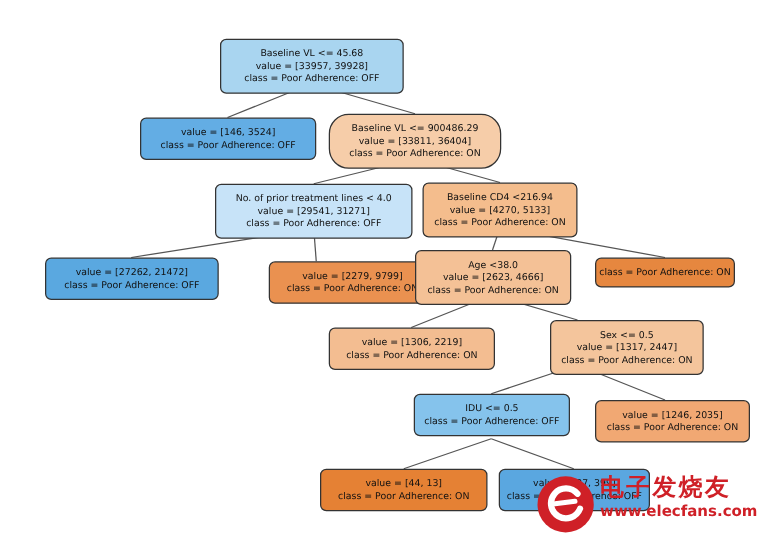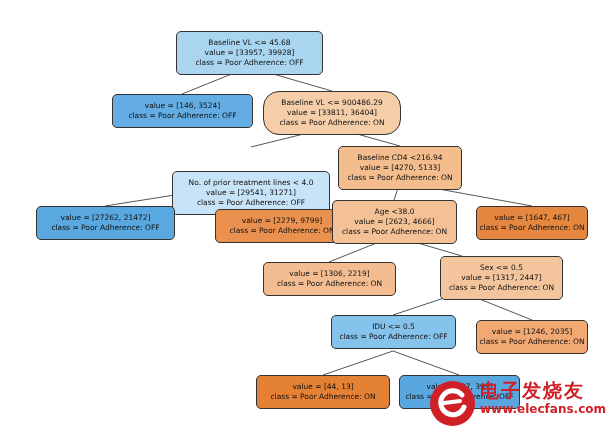--- a/index.html
+++ b/index.html
@@ -21,30 +21,30 @@
     font-size: 7.5px;
     line-height: 10px;
     padding: 6px 2px;
     color: #111;
   }
   .node .nl { white-space: nowrap; }
   
   #n_root { left:176px; top:31px;  width:147px; }
   #n2l    { left:112px; top:94px;  width:141px; }
   #n2r    { left:263px; top:91px;  width:138px; }
-  #n3l    { left:172px; top:147px; width:158px;margin-top:24px; }
+  #n3l    { left:172px; top:147px; width:158px; }
   #n3r    { left:338px; top:146px; width:124px; }
   #n4a    { left:36px;  top:206px; width:139px; }
   #n4b    { left:186px; top:209px; width:134px;margin-left:29px; }
   #n4c    { left:332px; top:200px; width:125px; }
   #n4d    { left:476px; top:206px; width:112px; }
   #n5a    { left:263px; top:262px; width:133px; }
   #n5b    { left:401px; top:256px; width:123px; }
   #n6a    { left:331px; top:315px; width:125px; }
-  #n6b    { left:476px; top:320px; width:112px; }
+  #n6b    { left:476px; top:320px; width:124px; }
   #n7a    { left:256px; top:375px; width:134px; }
   #n7b    { left:399px; top:375px; width:121px; }
   
   .watermark { position: absolute; right: 2px; bottom: 8px; z-index: 3; display: flex; align-items: flex-start; }
   .wm-logo { width: 47px; height: 47px; margin-top: 2px; }
   .wm-text { margin-left: 4px; color: #cf2027; }
   .wm-name { font-size: 19px; font-weight: bold; letter-spacing: 2px; line-height: 24px; }
   .wm-url  { font-size: 12px; font-weight: bold; line-height: 15px; }
 </style>
 </head>
@@ -110,21 +110,20 @@
     <div class="nl">class = Poor Adherence: ON</div>
   </div>
 
   <div class="node" id="n4c" style="background-color: rgb(244, 193, 150);">
     <div class="nl">Age &lt;38.0</div>
     <div class="nl">value = [2623, 4666]</div>
     <div class="nl">class = Poor Adherence: ON</div>
   </div>
 
   <div class="node" id="n4d" style="background-color: rgb(230, 135, 63);">
-    <div class="nl">value = [1647, 467]</div>
     <div class="nl">class = Poor Adherence: ON</div>
   </div>
 
   <div class="node" id="n5a" style="background-color: rgb(243, 189, 145);">
     <div class="nl">value = [1306, 2219]</div>
     <div class="nl">class = Poor Adherence: ON</div>
   </div>
 
   <div class="node" id="n5b" style="background-color: rgb(244, 197, 156); margin-left: 39px;">
     <div class="nl">Sex &lt;= 0.5</div>

